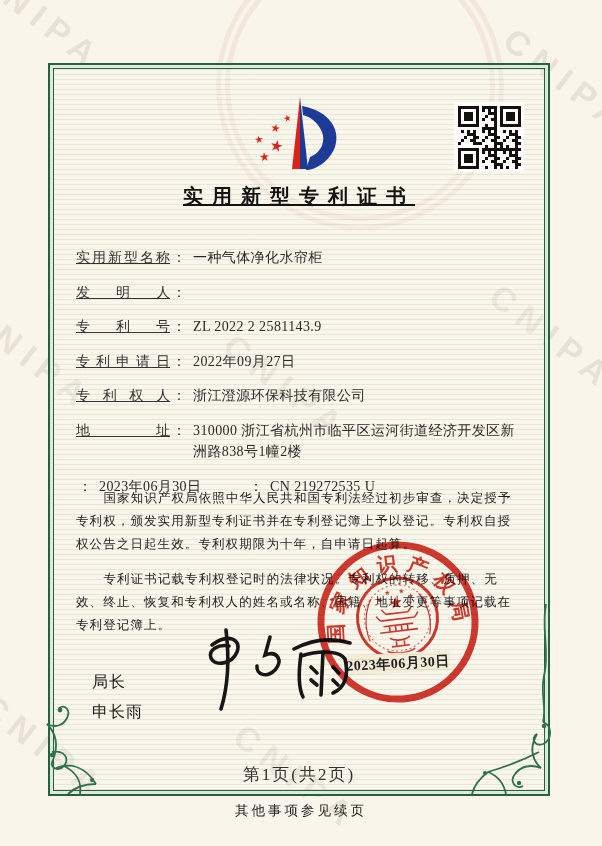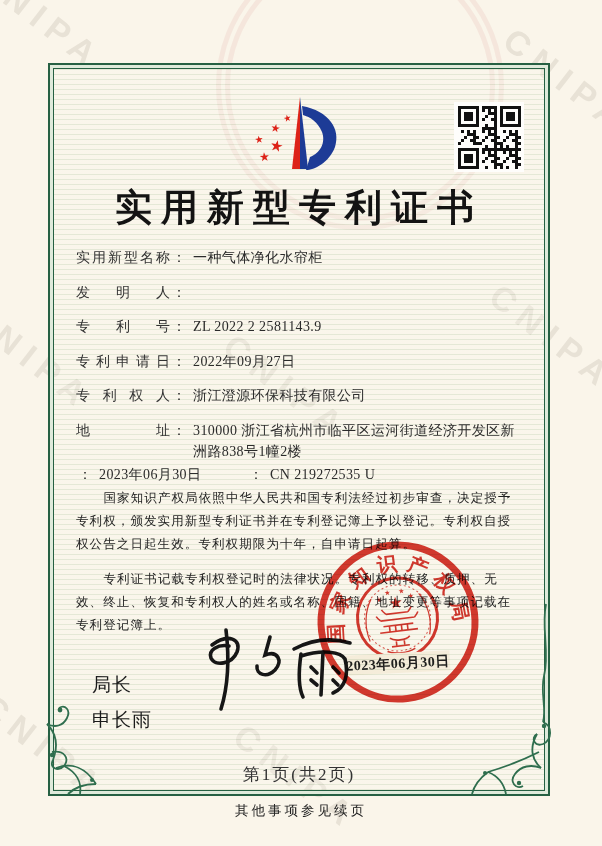--- a/index.html
+++ b/index.html
@@ -33,43 +33,43 @@
     position:absolute;inset:3px;border:1px solid #266043;
     background:repeating-linear-gradient(180deg,rgba(151,186,143,0.22) 0 1px,rgba(250,247,238,0.28) 1px 5px);
   }
   
   .cert-no{position:absolute;left:22px;top:35px;font-size:13px;letter-spacing:2px;color:#3a3a3a;}
   .logo{position:absolute;left:50%;top:24px;transform:translateX(-50%);width:92px;height:82px;}
   .qr-wrap{position:absolute;left:400px;top:33px;width:70px;height:70px;background:#fefdfb;}
   .qr-wrap svg{position:absolute;left:4px;top:4px;}
   .title{
     position:absolute;left:0;top:114px;width:100%;text-align:center;
-    font-size:37px;font-weight:700;letter-spacing:9px;color:#131313;
+    font-size:20px;font-weight:700;letter-spacing:9px;color:#131313;text-decoration:underline;
   }
   
   .fields{position:absolute;left:22px;top:178px;width:448px;font-size:14px;color:#2b2b2b;}
   .frow{display:flex;margin-bottom:13.5px;line-height:21px;}
   .f-label{
     flex:none;width:94px;color:#333;
-    text-align:justify;text-align-last:justify;text-justify:inter-character;
+    text-align:justify;text-align-last:justify;text-justify:inter-character;text-decoration:underline;
   }
   .f-colon{flex:none;margin:0 7px 0 2px;}
   .f-value{flex:1;letter-spacing:0.4px;}
   .grant-left-value{flex:none;width:148px;letter-spacing:0.4px;}
   .f-label2{flex:none;width:84px;color:#333;text-align:justify;text-align-last:justify;text-justify:inter-character;}
-  .row-address{margin-bottom:2px;}
+  .row-address{margin-bottom:14px;}
   
   .paras{position:absolute;left:22px;top:418px;width:446px;}
   .paras p{
     margin:0 0 13px;text-indent:2.2em;font-size:12.5px;line-height:1.82;
     letter-spacing:1.1px;color:#1e1e1e;
   }
   
   .signer{position:absolute;left:38px;top:598px;font-family:"Liberation Sans","DejaVu Sans",sans-serif;
-          font-size:19px;color:#1a1a1a;line-height:1.85;letter-spacing:1px;}
+          font-size:16px;color:#1a1a1a;line-height:1.85;letter-spacing:1px;}
   .sig{position:absolute;left:128px;top:556px;width:180px;height:90px;}
   
   .seal{position:absolute;left:312px;top:536px;width:172px;height:172px;z-index:3;
         mix-blend-mode:multiply;opacity:0.95;}
   
   .page-ind{position:absolute;left:0;top:694px;width:100%;text-align:center;
             font-size:17px;letter-spacing:2px;color:#333;}
   .below-note{position:absolute;left:0;top:802px;width:100%;text-align:center;z-index:1;
               font-size:13.5px;letter-spacing:3px;color:#222;}
   

